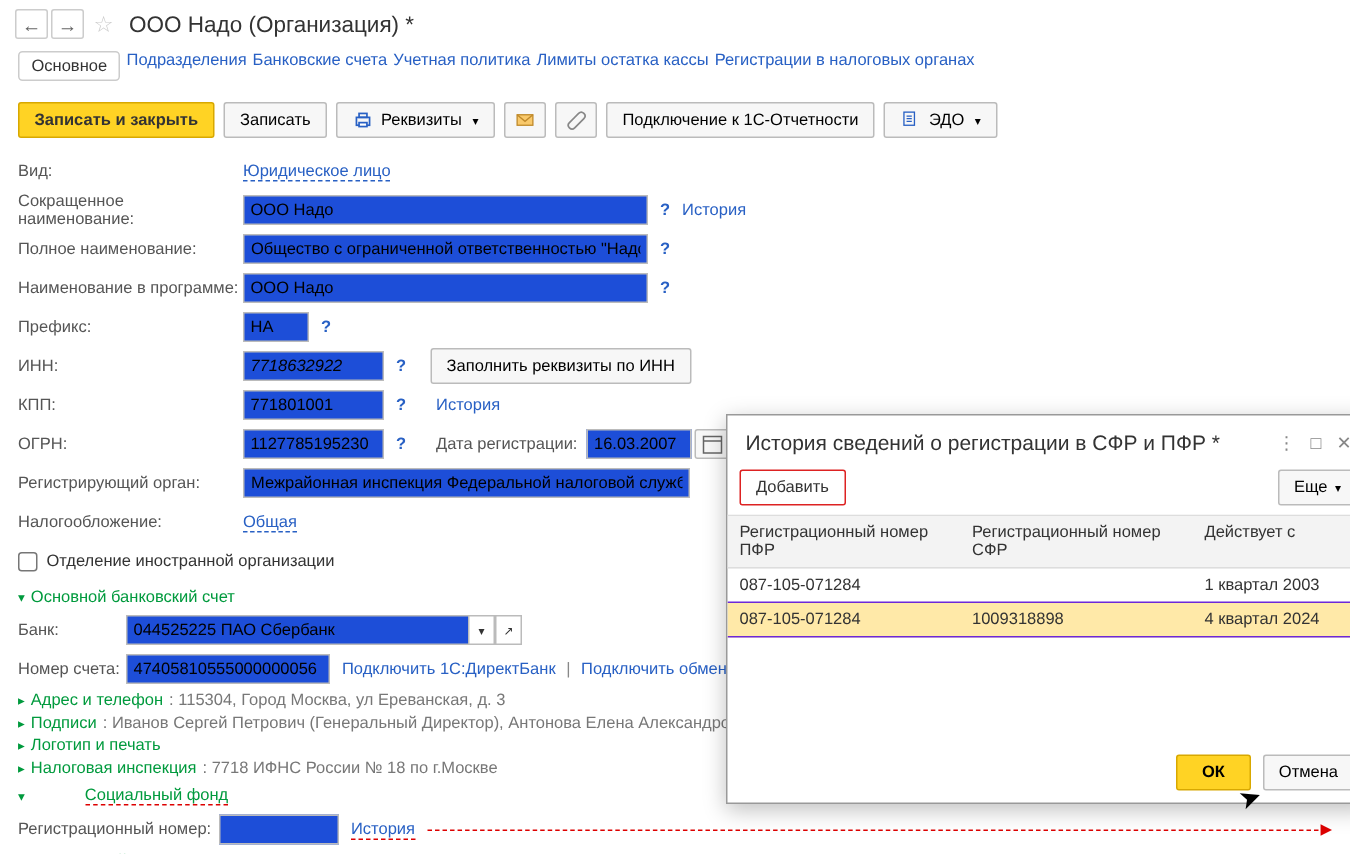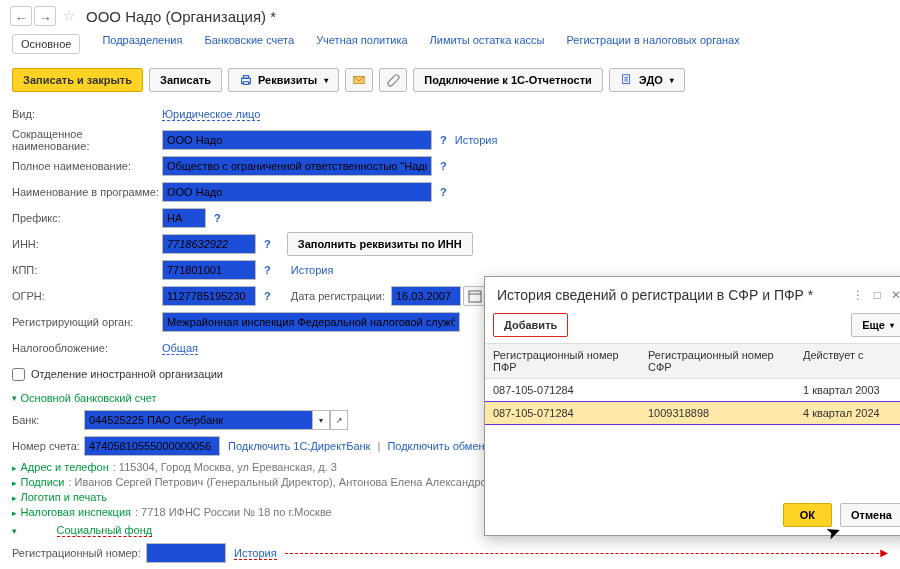--- a/index.html
+++ b/index.html
@@ -7,27 +7,27 @@
 a { color: #2860c4; text-decoration: none; cursor: pointer; }
 .link-dashed { border-bottom: 1px dashed #2860c4; }
 
 
 .titlebar { display: flex; align-items: center; padding: 6px 10px; background: #fff; }
 .nav-btn { width: 22px; height: 20px; border: 1px solid #ccc; background: #fff; display: inline-flex; align-items: center; justify-content: center; margin-right: 2px; border-radius: 2px; cursor: pointer; color: #666; font-size: 13px; }
 .star { width: 22px; height: 20px; display: inline-flex; align-items: center; justify-content: center; color: #ccc; font-size: 15px; cursor: pointer; margin-right: 6px; }
 .title { font-size: 15px; color: #333; }
 
 
-.tabs { display: flex; gap: 22px; padding: 2px 12px 8px; background: #fff; }
+.tabs { display: flex; gap: 4px; padding: 2px 12px 8px; background: #fff; }
 .tab { color: #2860c4; cursor: pointer; font-size: 11px; }
 .tab.active { border: 1px solid #ccc; border-radius: 3px; padding: 3px 8px; color: #333; background: #fff; }
 
 
 .toolbar { display: flex; gap: 6px; padding: 6px 12px 10px; align-items: center; }
-.btn { border: 1px solid #bbb; background: #f7f7f7; padding: 4px 10px; border-radius: 2px; cursor: pointer; font-size: 11px; display: inline-flex; align-items: center; gap: 5px; height: 24px; font-weight: bold; }
+.btn { border: 1px solid #bbb; background: #f7f7f7; padding: 4px 10px; border-radius: 2px; cursor: pointer; font-size: 11px; display: inline-flex; align-items: center; gap: 5px; height: 24px; }
 .btn.primary { background: #ffd324; border-color: #d8a800; font-weight: bold; color: #333; }
 .btn.icon-only { padding: 4px 6px; }
 .btn .caret { font-size: 8px; margin-left: 2px; }
 .btn svg { width: 14px; height: 14px; }
 
 
 .form { padding: 0 12px; }
 .row { display: flex; align-items: center; min-height: 24px; margin-bottom: 2px; }
 .label { width: 150px; color: #555; font-size: 11px; }
 .label2 { color: #555; font-size: 11px; padding: 0 6px 0 12px; }

